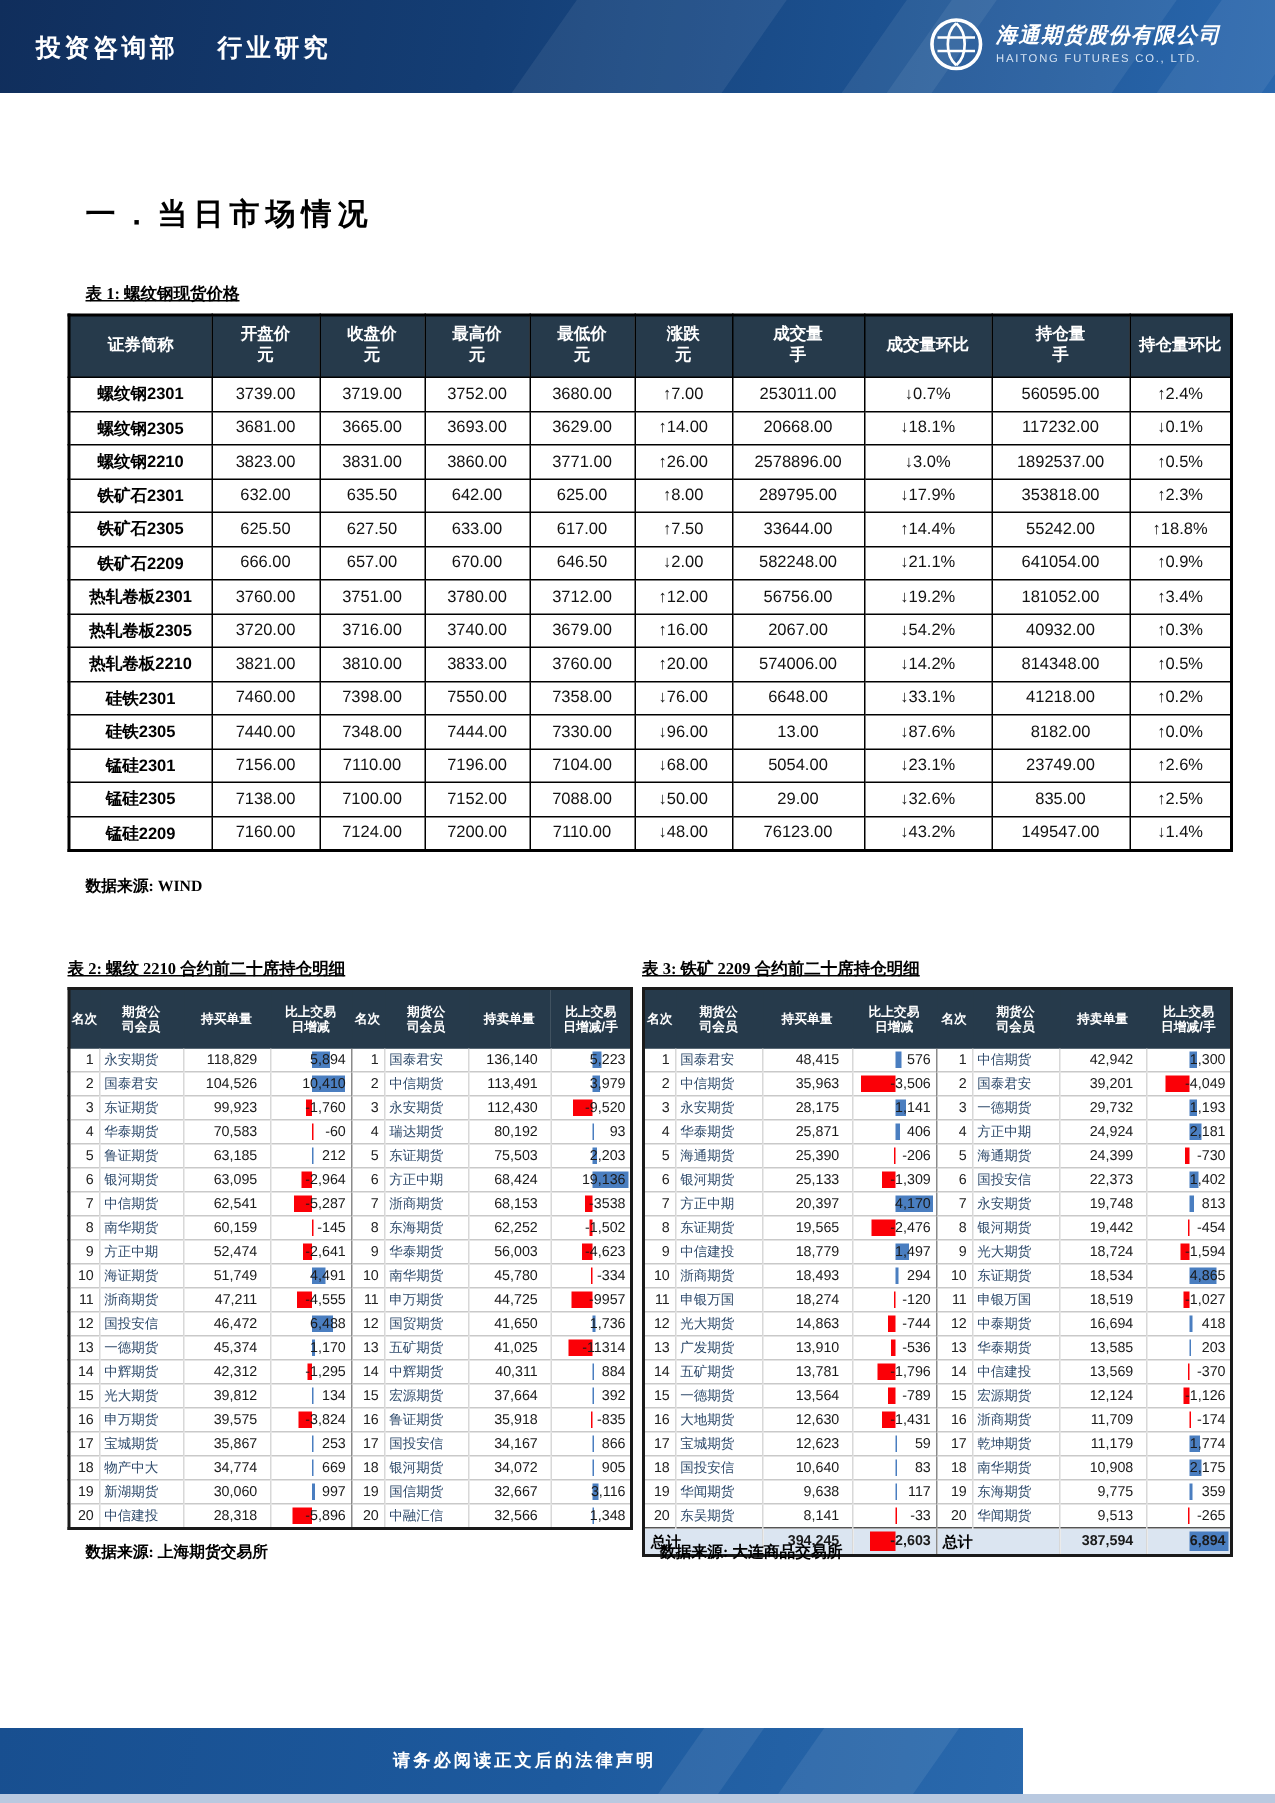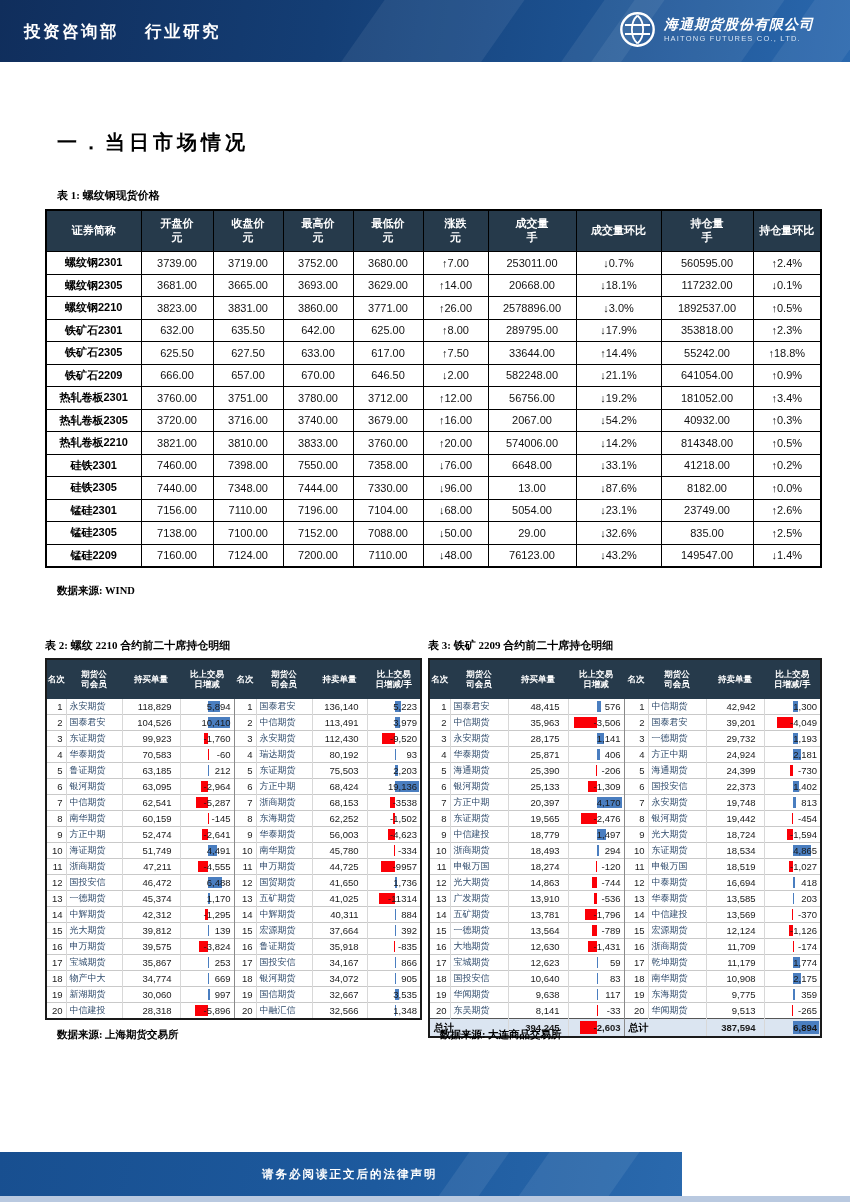--- a/index.html
+++ b/index.html
@@ -19,21 +19,21 @@
   .dept span{margin-right:26px;}
   .brand{position:absolute;right:36px;top:11px;display:flex;align-items:center;gap:8px;color:#fff;z-index:2;}
   .brand .cn{font-family:"Liberation Serif","DejaVu Serif",serif;font-style:italic;font-weight:bold;
              font-size:14px;letter-spacing:1px;line-height:1.25;}
   .brand .en{font-size:7.5px;letter-spacing:1.2px;color:#d7e4f3;margin-top:1px;}
 
   
   .sec-title{position:absolute;left:57px;top:129px;margin:0;font-size:20px;font-weight:bold;color:#000;
       font-family:"Liberation Serif","DejaVu Serif",serif;letter-spacing:4px;}
   .caption{position:absolute;font-size:11px;font-weight:bold;color:#000;
-      font-family:"Liberation Serif","DejaVu Serif",serif;}
+      font-family:"Liberation Serif","DejaVu Serif",serif;text-decoration:underline;}
   .cap1{left:57px;top:188px;}
   .cap2{left:45px;top:638px;}
   .cap3{left:428px;top:638px;}
   .source{position:absolute;font-size:10.5px;font-weight:bold;color:#000;
       font-family:"Liberation Serif","DejaVu Serif",serif;}
   .src1{left:57px;top:584px;}
   .src2{left:57px;top:1028px;}
   .src3{left:440px;top:1028px;}
 
   
@@ -483,21 +483,21 @@
           <td class="chg"><div class="bar neg" style="left: 46.4809%; width: 5.51909%;"></div><span>-1,295</span></td>
           <td class="rk sep">14</td>
           <td class="co">中辉期货</td>
           <td class="vol">40,311</td>
           <td class="chg"><div class="bar pos" style="left: 52%; width: 2.125%;"></div><span>884</span></td>
         </tr>
         <tr>
           <td class="rk">15</td>
           <td class="co">光大期货</td>
           <td class="vol">39,812</td>
-          <td class="chg"><div class="bar pos" style="left: 52%; width: 0.43522%;"></div><span>139</span></td>
+          <td class="chg"><div class="bar pos" style="left: 52%; width: 0.43522%;"></div><span>134</span></td>
           <td class="rk sep">15</td>
           <td class="co">宏源期货</td>
           <td class="vol">37,664</td>
           <td class="chg"><div class="bar pos" style="left: 52%; width: 0.942308%;"></div><span>392</span></td>
         </tr>
         <tr>
           <td class="rk">16</td>
           <td class="co">申万期货</td>
           <td class="vol">39,575</td>
           <td class="chg"><div class="bar neg" style="left: 35.7027%; width: 16.2973%;"></div><span>-3,824</span></td>
@@ -527,21 +527,21 @@
           <td class="chg"><div class="bar pos" style="left: 52%; width: 2.17548%;"></div><span>905</span></td>
         </tr>
         <tr>
           <td class="rk">19</td>
           <td class="co">新湖期货</td>
           <td class="vol">30,060</td>
           <td class="chg"><div class="bar pos" style="left: 52%; width: 3.90914%;"></div><span>997</span></td>
           <td class="rk sep">19</td>
           <td class="co">国信期货</td>
           <td class="vol">32,667</td>
-          <td class="chg"><div class="bar pos" style="left: 52%; width: 7.49038%;"></div><span>3,535</span></td>
+          <td class="chg"><div class="bar pos" style="left: 52%; width: 7.49038%;"></div><span>3,116</span></td>
         </tr>
         <tr>
           <td class="rk">20</td>
           <td class="co">中信建投</td>
           <td class="vol">28,318</td>
           <td class="chg"><div class="bar neg" style="left: 26.8721%; width: 25.1279%;"></div><span>-5,896</span></td>
           <td class="rk sep">20</td>
           <td class="co">中融汇信</td>
           <td class="vol">32,566</td>
           <td class="chg"><div class="bar pos" style="left: 52%; width: 3.24038%;"></div><span>1,348</span></td>

